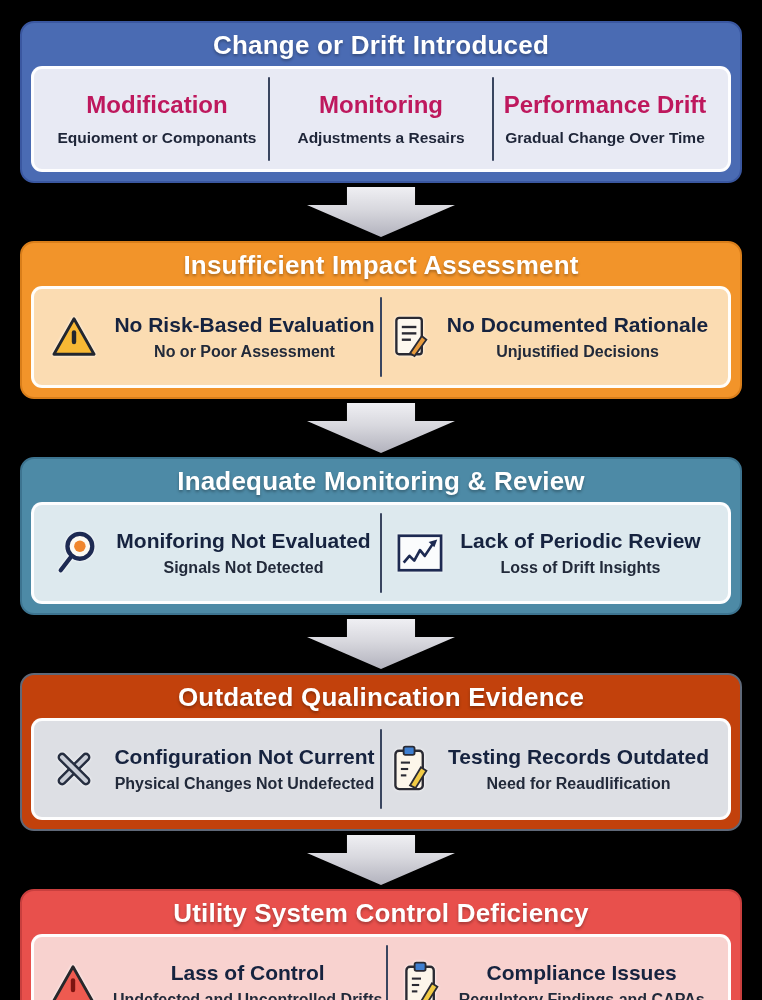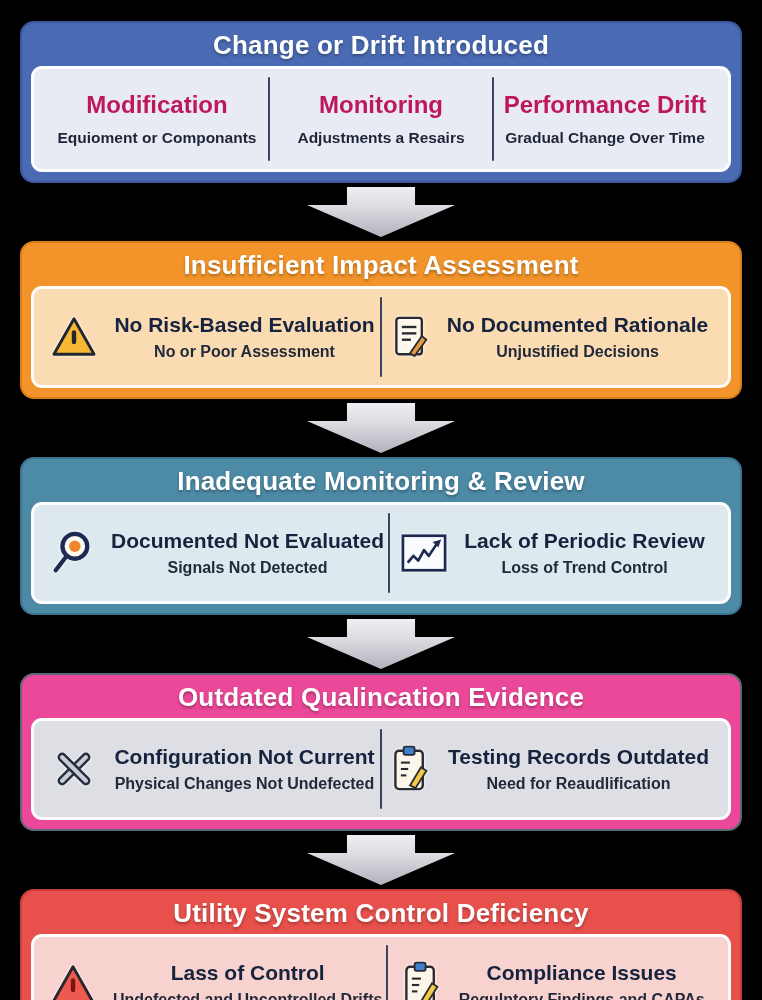--- a/index.html
+++ b/index.html
@@ -29,21 +29,21 @@
     display:flex;flex-direction:row;align-items:center;justify-content:space-between;
     padding:8px 12px;
   }
   
   .stage-1{background:#4a6bb3;border:2px solid #3a57a0;}
   .stage-1 .panel{background:#e8eaf4;min-height:96px;}
   .stage-2{background:#f2942a;border:2px solid #d97e1a;}
   .stage-2 .panel{background:#fbdcb2;min-height:86px;}
   .stage-3{background:#4d8aa6;border:2px solid #3d7490;}
   .stage-3 .panel{background:#dde9ee;min-height:86px;}
-  .stage-4{background:#ec4899;border:2px solid #5f6878;}
+  .stage-4{background:#c2410c;border:2px solid #5f6878;}
   .stage-4 .panel{background:#dddfe4;min-height:86px;}
   .stage-5{background:#e8504c;border:2px solid #c93f3e;}
   .stage-5 .panel{background:#f8d2cf;min-height:86px;}
 
   .col{
     flex:1;display:flex;flex-direction:column;align-items:center;gap:13px;
     padding:4px 2px;
   }
   .col-title{font-size:24px;font-weight:700;color:#be185d;line-height:1;}
   .col-sub{font-size:15.5px;font-weight:600;color:#1e2538;line-height:1;}
@@ -136,36 +136,36 @@
     <div class="panel">
       <div class="item">
         <span class="icon">
           <svg width="44" height="50" viewBox="0 0 46 52">
             <line x1="16" y1="31" x2="6" y2="44" stroke="#1d2a52" stroke-width="4.5" stroke-linecap="round"></line>
             <circle cx="26" cy="19" r="13" fill="#fdfaf2" stroke="#1d2a52" stroke-width="4.5"></circle>
             <circle cx="26" cy="19" r="6" fill="#f0862c"></circle>
           </svg>
         </span>
         <div class="item-text">
-          <div class="item-title">Documented Not Evaluated</div>
+          <div class="item-title">Moniforing Not Evaluated</div>
           <div class="item-sub">Signals Not Detected</div>
         </div>
       </div>
       <div class="vdiv vdiv-mid"></div>
       <div class="item">
         <span class="icon">
           <svg width="46" height="40" viewBox="0 0 48 40">
             <rect x="2" y="2" width="44" height="36" fill="#fbfcfd" stroke="#1d2a52" stroke-width="2.8"></rect>
             <polyline points="7,30 13,23 18,28 24,17 29,23 37,11" fill="none" stroke="#1d2a52" stroke-width="2.8" stroke-linejoin="round"></polyline>
             <path d="M42 6 L33 8.5 L39 14 Z" fill="#1d2a52"></path>
           </svg>
         </span>
         <div class="item-text">
           <div class="item-title">Lack of Periodic Review</div>
-          <div class="item-sub">Loss of Trend Control</div>
+          <div class="item-sub">Loss of Drift Insights</div>
         </div>
       </div>
     </div>
   </section>
 
   <div class="arrow"></div>
 
   <section class="stage stage-4">
     <h2 class="stage-title">Outdated Qualincation Evidence</h2>
     <div class="panel">

